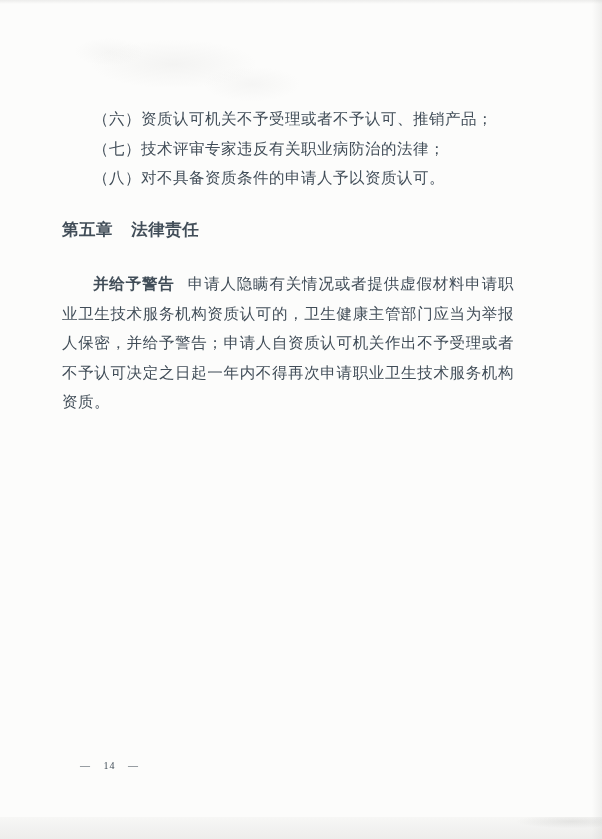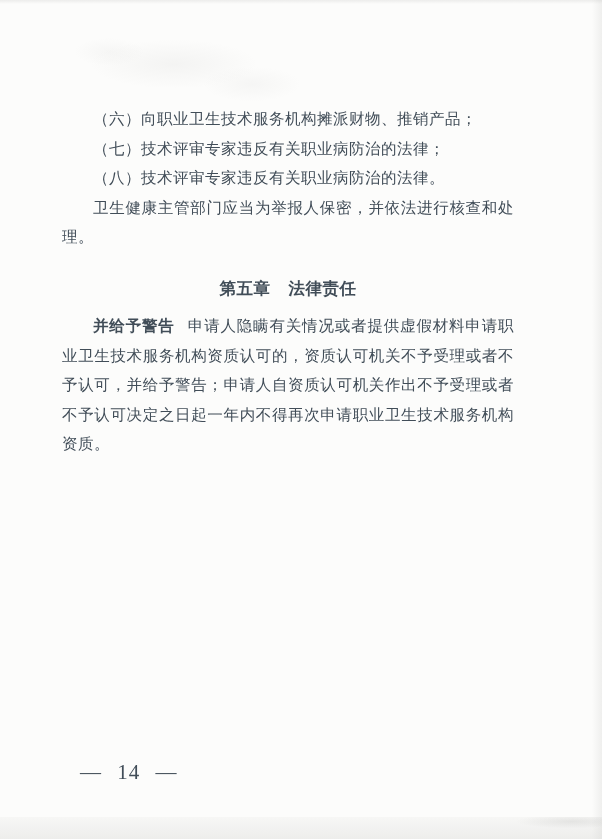--- a/index.html
+++ b/index.html
@@ -61,63 +61,59 @@
     text-indent: 2em;
     text-align: justify;
   }
   .para .lead {
     font-family: "Liberation Sans", "DejaVu Sans", sans-serif;
     font-weight: 700;
     margin-right: 0.85em;
   }
   .para.chapter {
     text-indent: 0;
-    text-align: center;
     font-family: "Liberation Sans", "DejaVu Sans", sans-serif;
     font-weight: 700;
     font-size: 16.5px;
     margin-top: 22px;
-    margin-bottom: 8px;
+    margin-bottom: 25px;
   }
   .para.chapter .lead { margin-right: 1.1em; }
   .page-number {
     position: absolute;
     left: 80px;
     top: 760px;
     font-family: "Liberation Serif", "DejaVu Serif", serif;
-    font-size: 21px;
+    font-size: 10px;
     letter-spacing: 1px;
     word-spacing: 9px;
   }
 </style>
 </head>
 <body>
 
 <div id="canvas" style="background: rgb(252, 252, 251); color: rgb(65, 77, 88);">
   <div class="scan-top-edge"></div>
   <div class="scan-smudge"></div>
   <div class="scan-right-edge"></div>
 
   <div class="doc-body">
       <p class="para item">
-    <span class="text">（六）向职业卫生技术服务机构摊派财物、推销产品；</span>
+    <span class="text">（六）资质认可机关不予受理或者不予认可、推销产品；</span>
   </p>
       <p class="para item">
     <span class="text">（七）技术评审专家违反有关职业病防治的法律；</span>
   </p>
       <p class="para item">
-    <span class="text">（八）技术评审专家违反有关职业病防治的法律。</span>
-  </p>
-      <p class="para body">
-    <span class="text">卫生健康主管部门应当为举报人保密，并依法进行核查和处理。</span>
+    <span class="text">（八）对不具备资质条件的申请人予以资质认可。</span>
   </p>
       <p class="para chapter">
     <span class="lead">第五章</span><span class="text">法律责任</span>
   </p>
       <p class="para body">
-    <span class="lead">并给予警告</span><span class="text">申请人隐瞒有关情况或者提供虚假材料申请职业卫生技术服务机构资质认可的，资质认可机关不予受理或者不予认可，并给予警告；申请人自资质认可机关作出不予受理或者不予认可决定之日起一年内不得再次申请职业卫生技术服务机构资质。</span>
+    <span class="lead">并给予警告</span><span class="text">申请人隐瞒有关情况或者提供虚假材料申请职业卫生技术服务机构资质认可的，卫生健康主管部门应当为举报人保密，并给予警告；申请人自资质认可机关作出不予受理或者不予认可决定之日起一年内不得再次申请职业卫生技术服务机构资质。</span>
   </p>
     </div>
 
   <div class="page-number">— 14 —</div>
 
   <div class="scan-bottom-band"></div>
 </div>
 
 </body></html>

